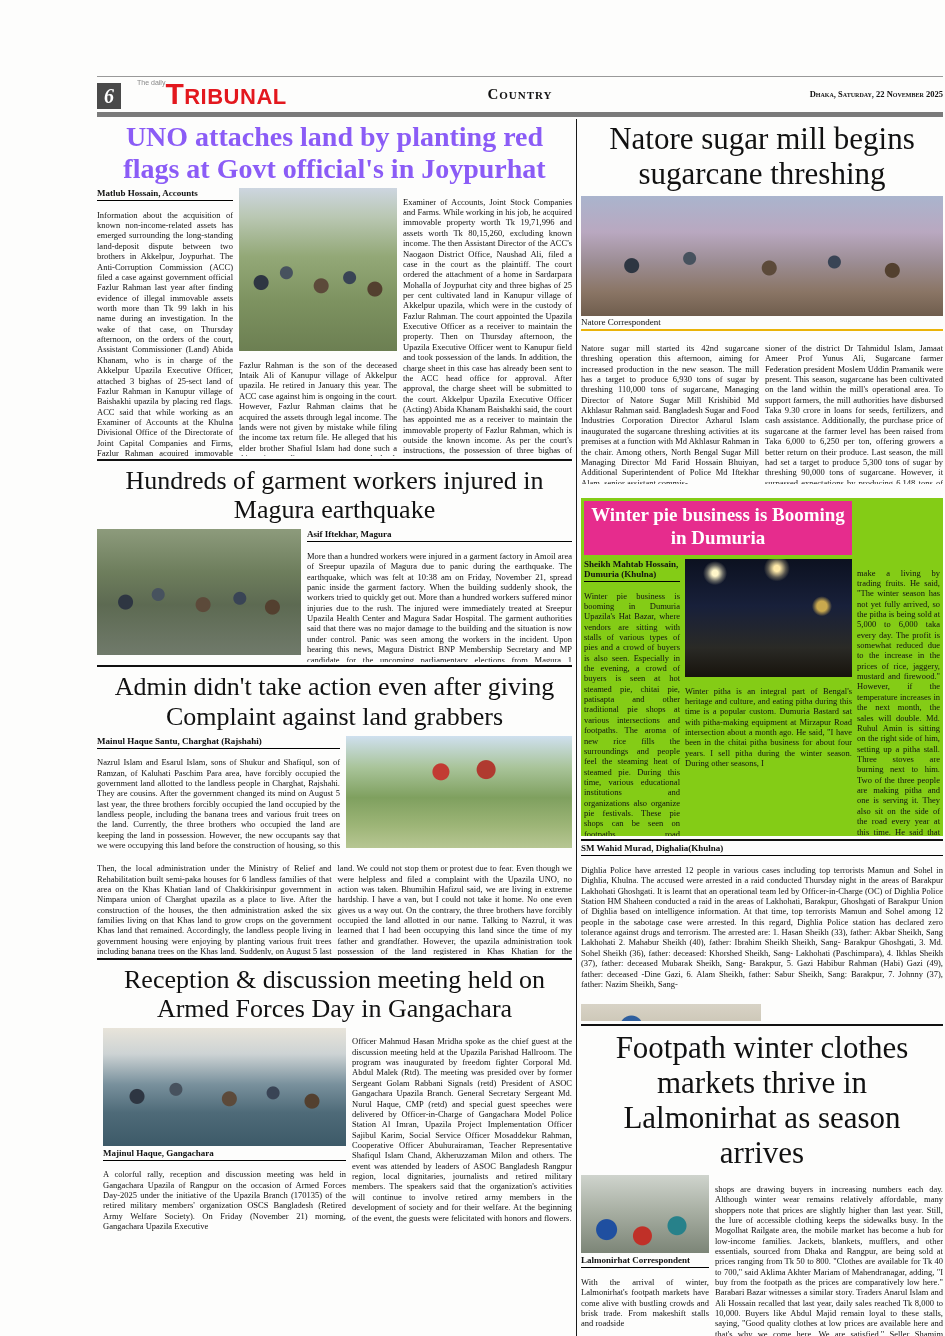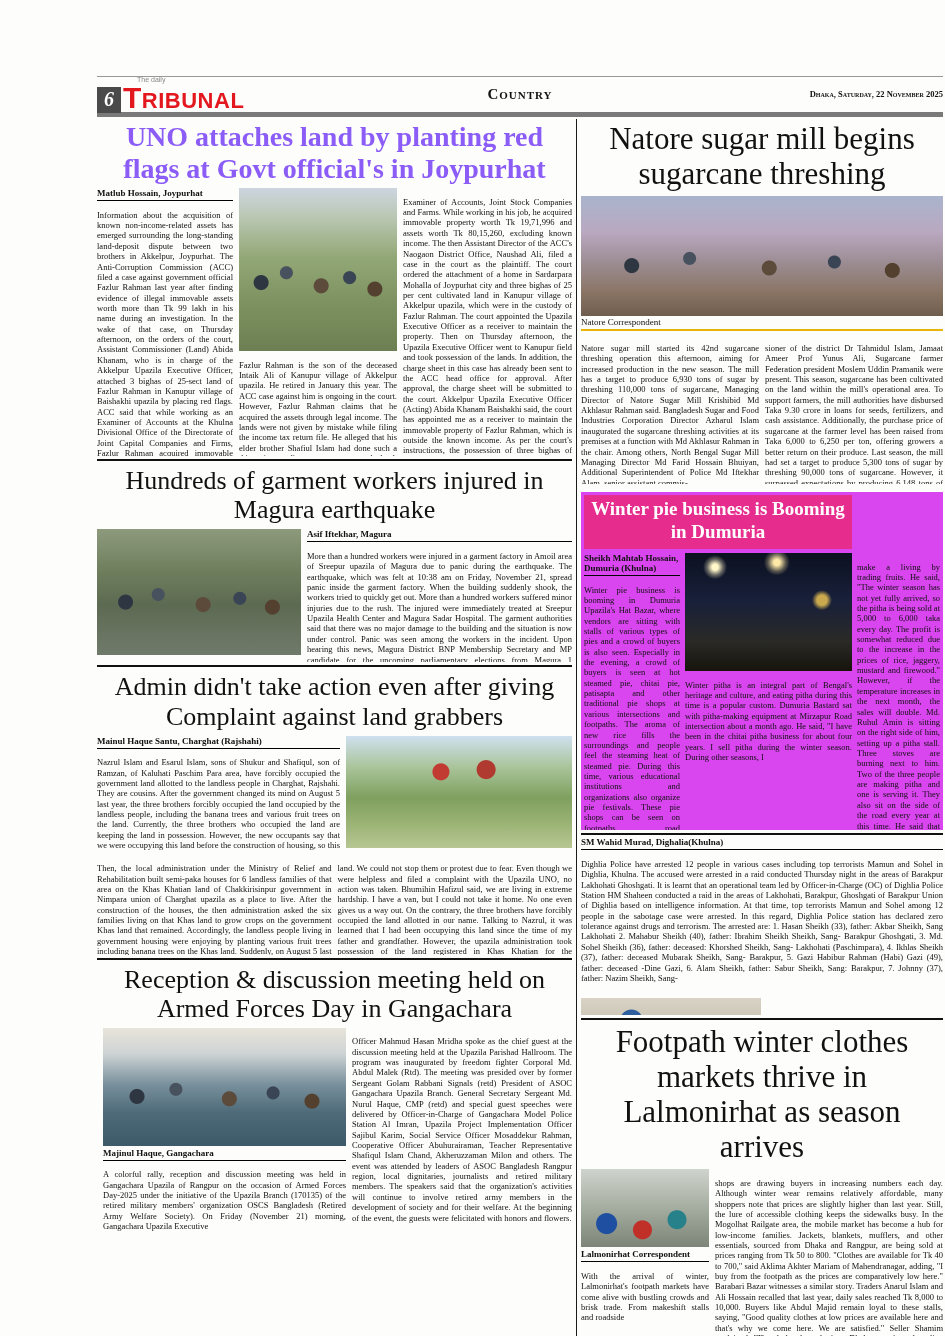--- a/index.html
+++ b/index.html
@@ -7,21 +7,21 @@
           font-family:"Liberation Serif", serif; color:#111; }
   .inner { position:absolute; left:97px; top:76px; width:846px; }
 
   
   .masthead { position:relative; display:flex; align-items:center; height:34px;
               border-top:1px solid #999; }
   .mast-left { display:flex; align-items:flex-end; gap:2px; }
   .page-num-box { width:24px; height:26px; background:#4a4a4a; color:#fff; display:flex;
                   align-items:center; justify-content:center; font-size:20px; font-style:italic;
                   font-weight:bold; }
-  .logo-block { display:flex; flex-direction:column; line-height:1; }
+  .logo-block { display:flex; flex-direction:row; line-height:1; }
   .logo-top { font-family:"Liberation Sans", sans-serif; font-size:7px; color:#888; margin-left:14px; }
   .logo-main { color:#e3181e; font-weight:bold; font-size:22px; letter-spacing:0.5px;
                font-family:"Liberation Sans", sans-serif; }
   .logo-main::first-letter { font-size:30px; }
   .section-label { position:absolute; left:0; right:0; text-align:center; font-weight:bold;
                    font-size:15px; font-variant:small-caps; letter-spacing:1px; }
   .dateline { margin-left:auto; font-size:8.5px; font-weight:bold; font-variant:small-caps; }
   .head-rule { height:5px; background:#7a7a7a; margin-top:1px; }
 
   
@@ -79,22 +79,22 @@
 
   .art-gang .art-body { height:262px; overflow:hidden; }
   .gang-c1 { width:243px;margin-left:6px; }
   .ph-gang { width:243px; height:118px; margin-bottom:2px;
     background: linear-gradient(180deg,#e8e4da 0%,#cdd3d4 22%,#78909c 48%,#4e6a78 72%,#3d5a68 100%); }
 
   .art-natore .art-body { height:150px; overflow:hidden; }
   .ph-natore { width:100%; height:120px;
     background: linear-gradient(180deg,#aab4cd 0%,#b9a8c0 30%,#9c8d94 55%,#8a7565 80%,#6f5d4d 100%); }
 
-  .pink-block { background:#d946ef; height:338px; overflow:hidden; padding:3px; box-sizing:border-box;
-                margin-top:8px; }
+  .pink-block { background:#84cc16; height:338px; overflow:hidden; padding:3px; box-sizing:border-box;
+                margin-top:14px; }
   .pie-banner { width:268px; background:#e62c8d; color:#fff; text-align:center; font-weight:bold;
                 font-size:19px; line-height:1.2; padding:3px 2px 5px; box-sizing:border-box;
                 margin-bottom:4px; }
   .pie-cols { display:flex; gap:5px; }
   .pie-c1 { width:96px; }
   .pie-c2 { width:167px; }
   .pie-c3 { flex:1; }
   .ph-dumuria { width:167px; height:118px; margin-bottom:3px;
     background:
       radial-gradient(circle at 18% 12%, #fff6c9 0 3px, rgba(255,246,201,.35) 8px, transparent 12px),
@@ -141,21 +141,21 @@
     <div class="head-rule"></div>
 
     <div class="main">
 
       <section class="left-sec">
 
         <article class="art-uno">
           <h1 class="h-red">UNO attaches land by planting red flags at Govt official's in Joypurhat</h1>
           <div class="cols art-body">
             <div class="uno-c1">
-              <div class="byline">Matlub Hossain, Joypurhat</div>
+              <div class="byline">Matlub Hossain, Accounts</div>
               <p class="bodytext">Information about the acquisition of known non-income-related assets has emerged surrounding the long-standing land-deposit dispute between two brothers in Akkelpur, Joypurhat. The Anti-Corruption Commission (ACC) filed a case against government official Fazlur Rahman last year after finding evidence of illegal immovable assets worth more than Tk 99 lakh in his name during an investigation. In the wake of that case, on Thursday afternoon, on the orders of the court, Assistant Commissioner (Land) Abida Khanam, who is in charge of the Akkelpur Upazila Executive Officer, attached 3 bighas of 25-sect land of Fazlur Rahman in Kanupur village of Baishakhi upazila by placing red flags. ACC said that while working as an Examiner of Accounts at the Khulna Divisional Office of the Directorate of Joint Capital Companies and Firms, Fazlur Rahman acquired immovable property worth Tk 19,71,996 and known non-income assets worth Tk 80,15,026. In a case filed by the then Assistant Director of the ACC's Naogaon Integrated District Office, Naushad Ali, the court ordered the attachment of 6 percent of the houses in Sardarpara Mohalla of Joypurhat city and the agricultural land of Kanupur village of Akkelpur. It is learned that</p>
             </div>
             <div class="uno-c2">
               <div class="photo ph-joypurhat crowdspots"></div>
               <p class="bodytext">Fazlur Rahman is the son of the deceased Intaik Ali of Kanupur village of Akkelpur upazila. He retired in January this year. The ACC case against him is ongoing in the court. However, Fazlur Rahman claims that he acquired the assets through legal income. The lands were not given by mistake while filing the income tax return file. He alleged that his elder brother Shafiul Islam had done such a thing in a dispute over ancestral land. However, his elder brother Shafiul Alam denied the matter. Mahebuba Khatun, Deputy Director of the ACC's Naogaon District Office, said that Fazlur Rahman was working in the Khulna Divisional Office of the</p>
             </div>
             <div class="uno-c3">
               <p class="bodytext">Examiner of Accounts, Joint Stock Companies and Farms. While working in his job, he acquired immovable property worth Tk 19,71,996 and assets worth Tk 80,15,260, excluding known income. The then Assistant Director of the ACC's Naogaon District Office, Naushad Ali, filed a case in the court as the plaintiff. The court ordered the attachment of a home in Sardarpara Mohalla of Joypurhat city and three bighas of 25 per cent cultivated land in Kanupur village of Akkelpur upazila, which were in the custody of Fazlur Rahman. The court appointed the Upazila Executive Officer as a receiver to maintain the property. Then on Thursday afternoon, the Upazila Executive Officer went to Kanupur field and took possession of the lands. In addition, the charge sheet in this case has already been sent to the ACC head office for approval. After approval, the charge sheet will be submitted to the court. Akkelpur Upazila Executive Officer (Acting) Abida Khanam Baishakhi said, the court has appointed me as a receiver to maintain the immovable property of Fazlur Rahman, which is outside the known income. As per the court's instructions, the possession of three bighas of 25th century land has been taken and the red flag has been buried. Since it is outside my area, the possession of the 6 percent house in Joypurhat Sadar has not been taken.</p>
             </div>
           </div>

